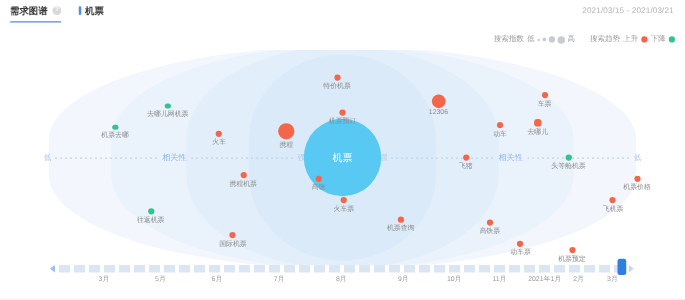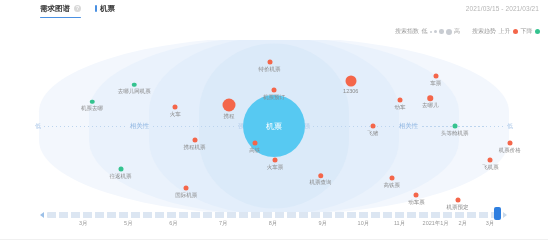--- a/index.html
+++ b/index.html
@@ -7,21 +7,21 @@
     width:548px;height:240px;overflow:hidden;
     background:#ffffff;
     font-family:"Liberation Sans","DejaVu Sans",sans-serif;
     color:#555;
     -webkit-font-smoothing:antialiased;
   }
   .app{position:relative;width:548px;height:240px;background:#fff;box-sizing:border-box;}
 
   
   .header{position:absolute;left:0;top:0;width:548px;height:22px;}
-  .tabs{position:absolute;left:8px;top:3px;display:flex;align-items:center;gap:14px;margin-left:32px;}
+  .tabs{position:absolute;left:8px;top:3px;display:flex;align-items:center;gap:14px;}
   .tab{position:relative;display:flex;align-items:center;gap:2px;font-size:7.5px;color:#666;line-height:11px;padding-bottom:4px;cursor:pointer;}
   .tab.active{color:#3a3a3a;font-weight:bold;}
   .tab.active:after{content:"";position:absolute;left:0;right:0;bottom:0;height:1.5px;background:#4a90e2;border-radius:1px;}
   .q-icon{display:inline-block;width:7px;height:7px;border-radius:50%;background:#d9d9d9;color:#fff;font-size:5px;line-height:7px;text-align:center;margin-left:2px;}
   .tab2{display:flex;align-items:center;gap:3px;font-size:7.5px;color:#3a3a3a;font-weight:bold;padding-bottom:4px;}
   .bluebar{display:inline-block;width:2px;height:7px;background:#4a90e2;border-radius:1px;}
   .daterange{position:absolute;right:9px;top:5px;font-size:6.5px;color:#b5b5b5;letter-spacing:.1px;}
 
   
   .legend{position:absolute;right:8px;top:27px;display:flex;align-items:center;gap:12px;font-size:6px;color:#9a9a9a;}

